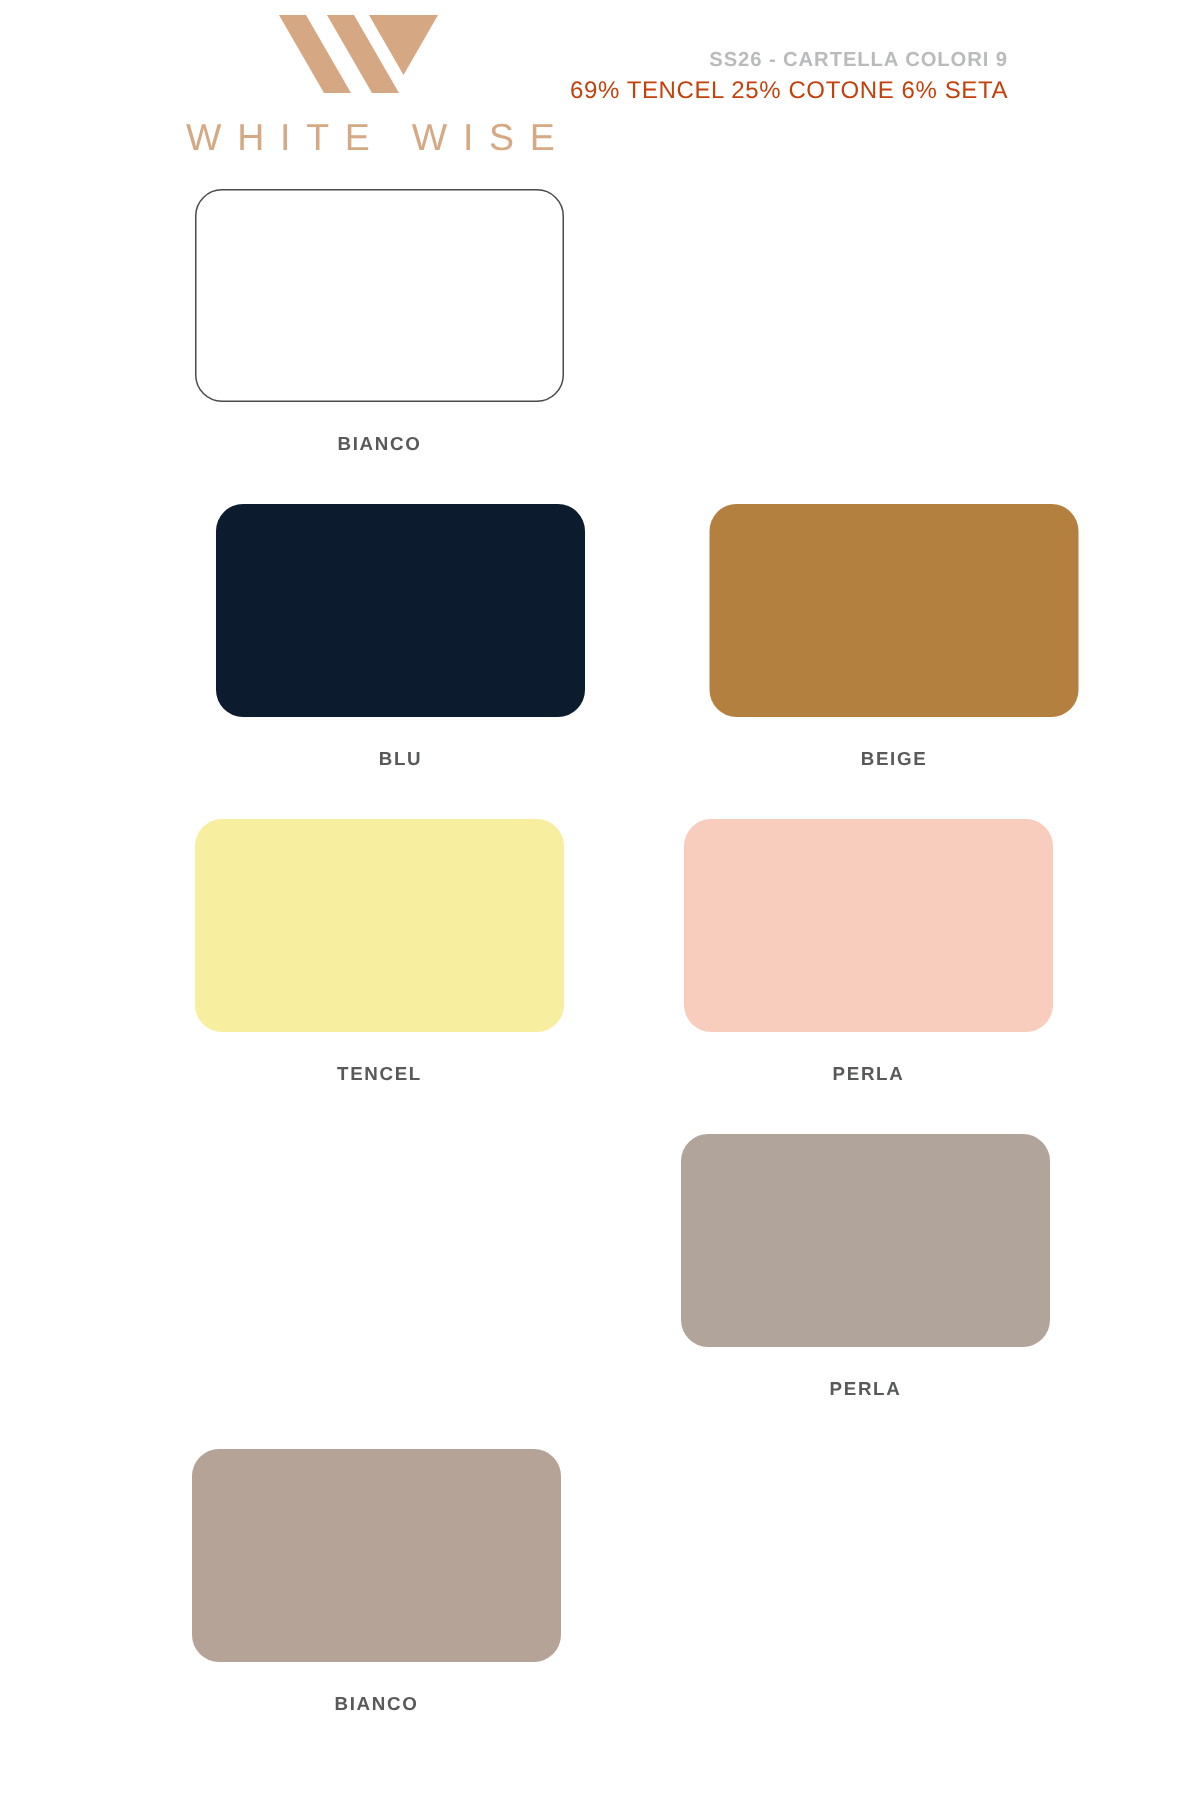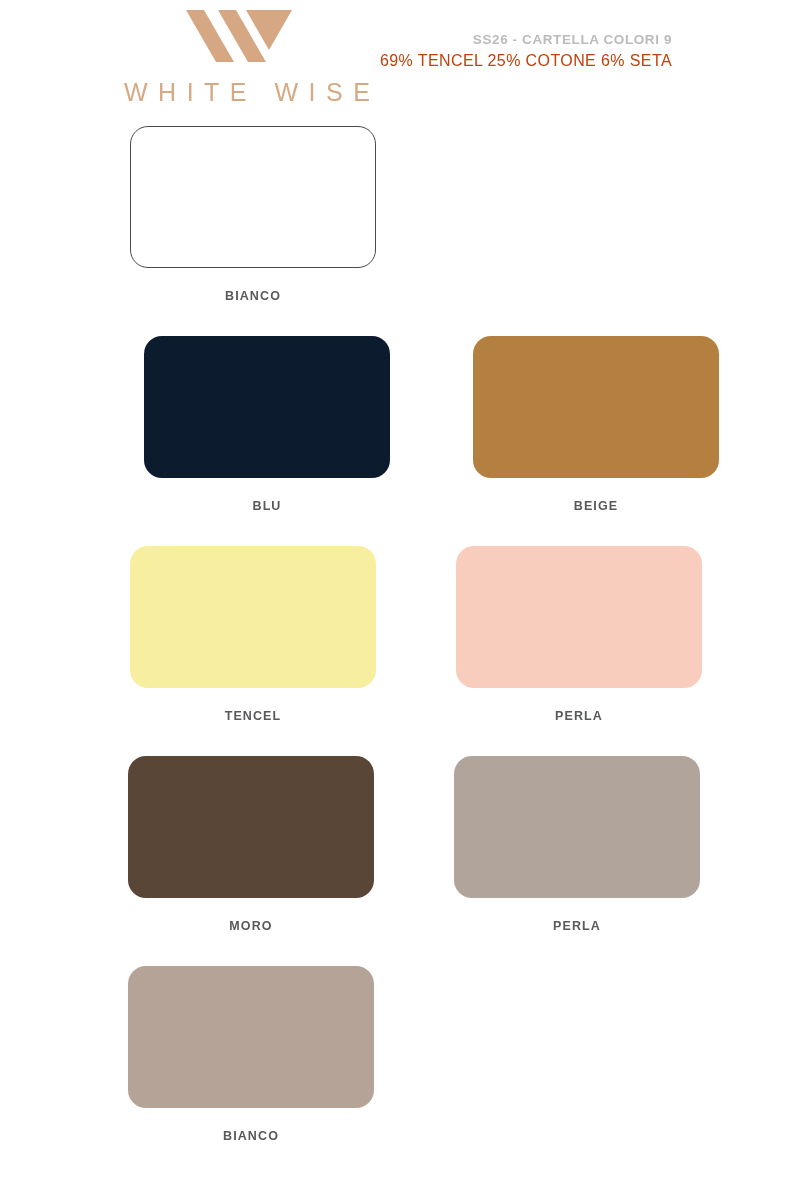--- a/index.html
+++ b/index.html
@@ -157,24 +157,20 @@
       <div class="cell" style="left: 114px; top: 8px;">
         <div class="swatch" style="background: rgb(248, 238, 160);"></div>
         <div class="cell-label">TENCEL</div>
       </div>
       <div class="cell" style="left: 440px; top: 8px;">
         <div class="swatch" style="background: rgb(249, 205, 189);"></div>
         <div class="cell-label">PERLA</div>
       </div>
     </div>
     <div class="row">
-      <div class="cell" style="left: 112px; top: 8px;">
-        <div class="swatch" style="background: rgb(90, 70, 54);"></div>
-        <div class="cell-label">MORO</div>
-      </div>
       <div class="cell" style="left: 438px; top: 8px;">
         <div class="swatch" style="background: rgb(176, 164, 155);"></div>
         <div class="cell-label">PERLA</div>
       </div>
     </div>
     <div class="row">
       <div class="cell" style="left: 112px; top: 8px;">
         <div class="swatch" style="background: rgb(181, 163, 152);"></div>
         <div class="cell-label">BIANCO</div>
       </div>

